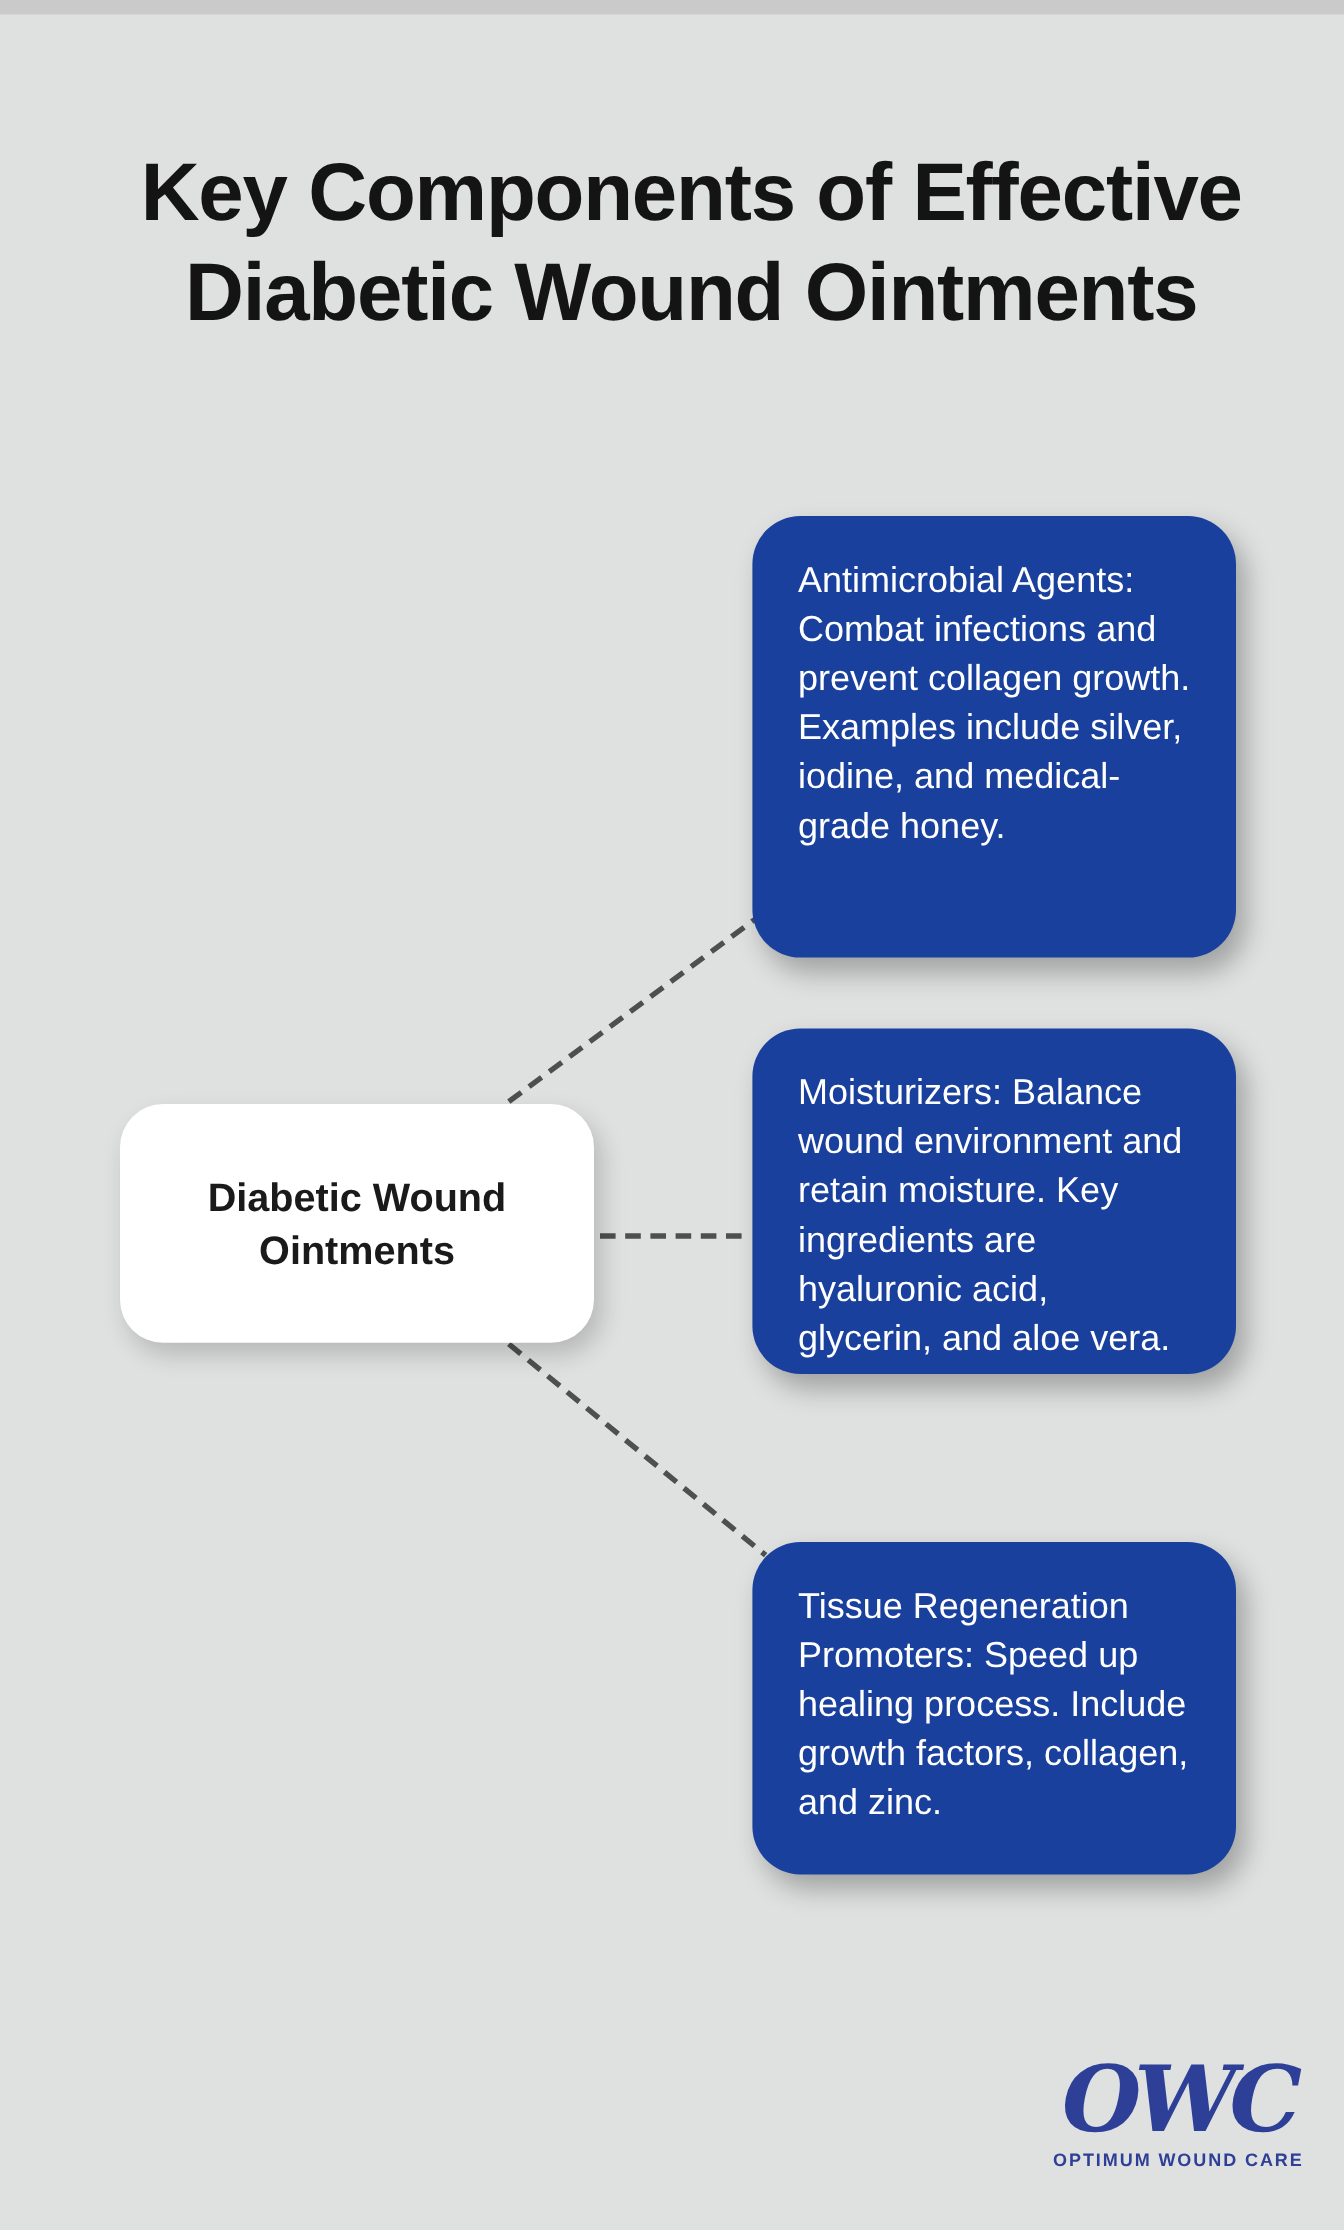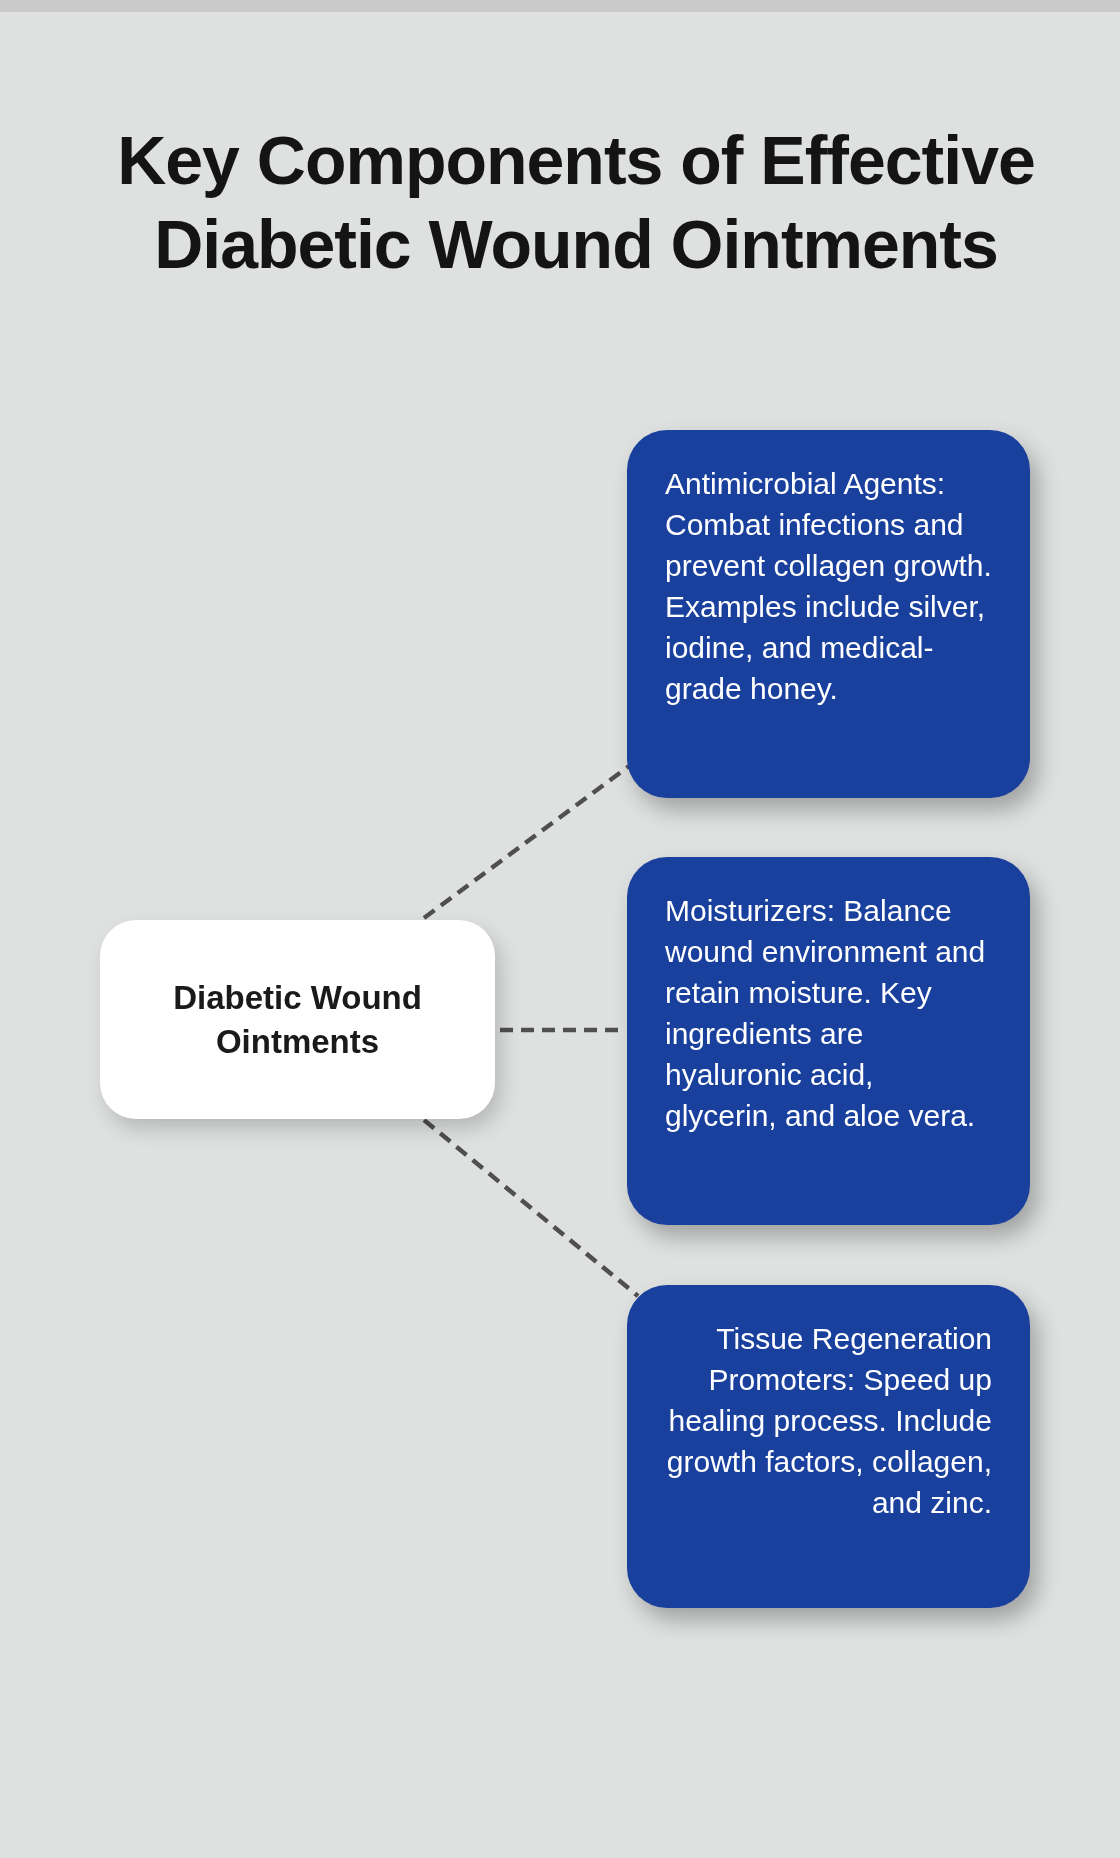--- a/index.html
+++ b/index.html
@@ -75,22 +75,22 @@
     padding: 33px 38px;
     background: var(--color-card_blue, #1a409e);
     border-radius: 40px;
     box-shadow: 8px 12px 22px rgba(0,0,0,0.28);
     color: var(--color-card_text, #ffffff);
     font-size: 30px;
     line-height: 41px;
   }
   .info-card p { margin: 0; }
   .card-1 { top: 418px;  height: 368px; }
-  .card-2 { top: 845px;  height: 368px; }
-  .card-3 { top: 1273px; height: 323px; text-align: right; }
+  .card-2 { top: 845px;  height: 288px; }
+  .card-3 { top: 1273px; height: 277px; }
 
   .logo {
     position: absolute;
     left: 872px;
     top: 1698px;
     width: 220px;
     text-align: center;
     color: var(--color-logo_blue, #2e3f97);
   }
   .logo-script {
@@ -136,14 +136,18 @@
   </div>
 
   <div class="info-card card-2">
     <p>Moisturizers: Balance wound environment and retain moisture. Key ingredients are hyaluronic acid, glycerin, and aloe vera.</p>
   </div>
 
   <div class="info-card card-3">
     <p>Tissue Regeneration Promoters: Speed up healing process. Include growth factors, collagen, and zinc.</p>
   </div>
 
+  <div class="logo">
+    <div class="logo-script">OWC</div>
+    <div class="logo-wordmark">OPTIMUM WOUND CARE</div>
+  </div>
 
 </div>
 
 </body></html>

